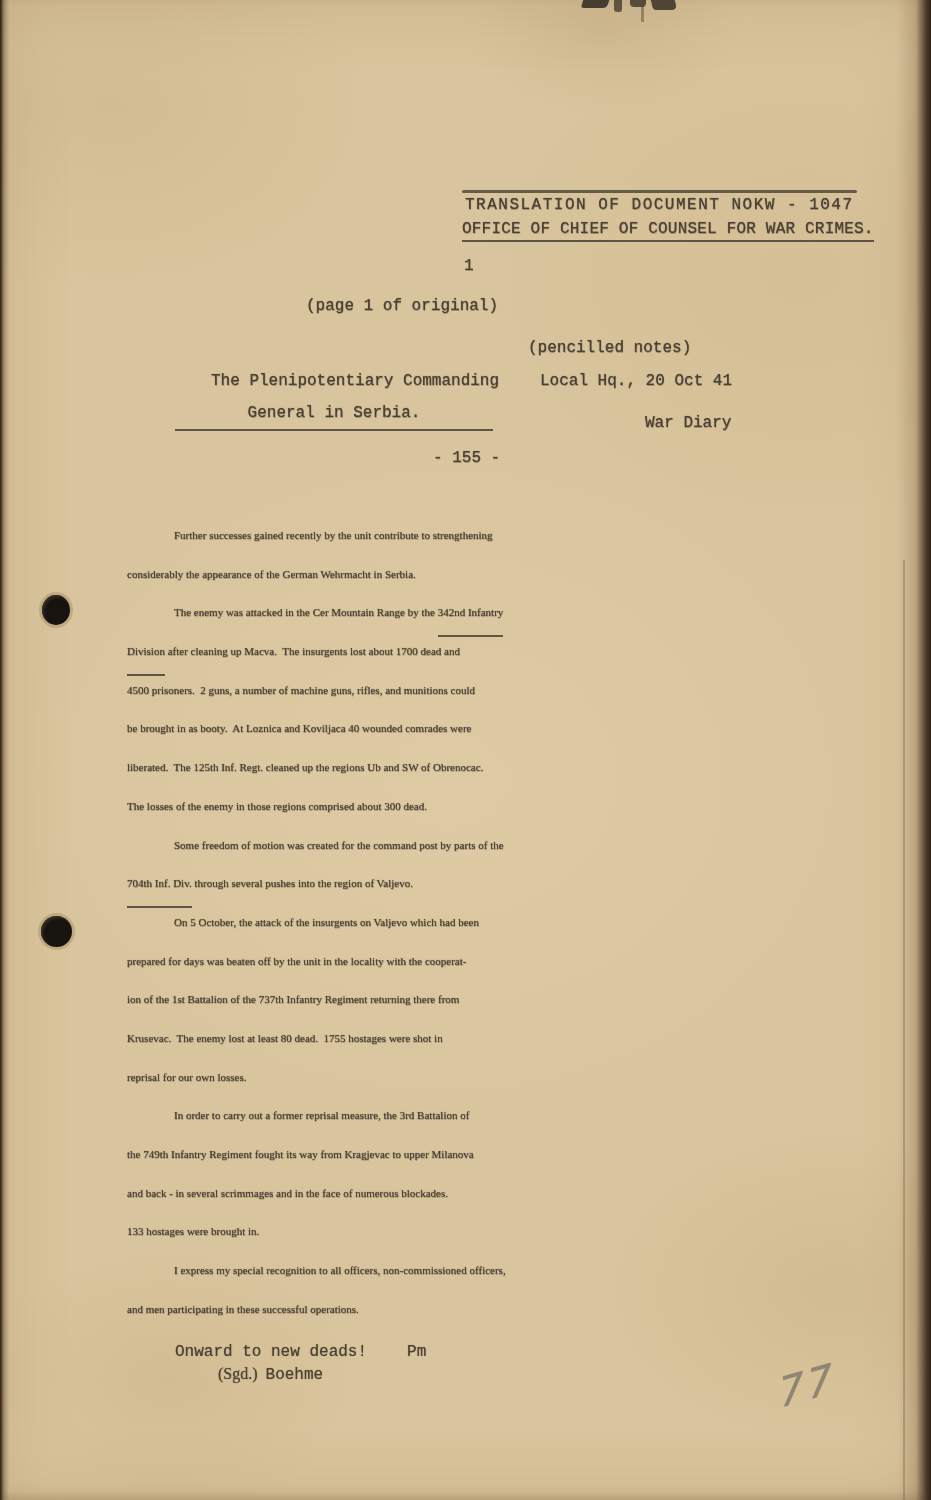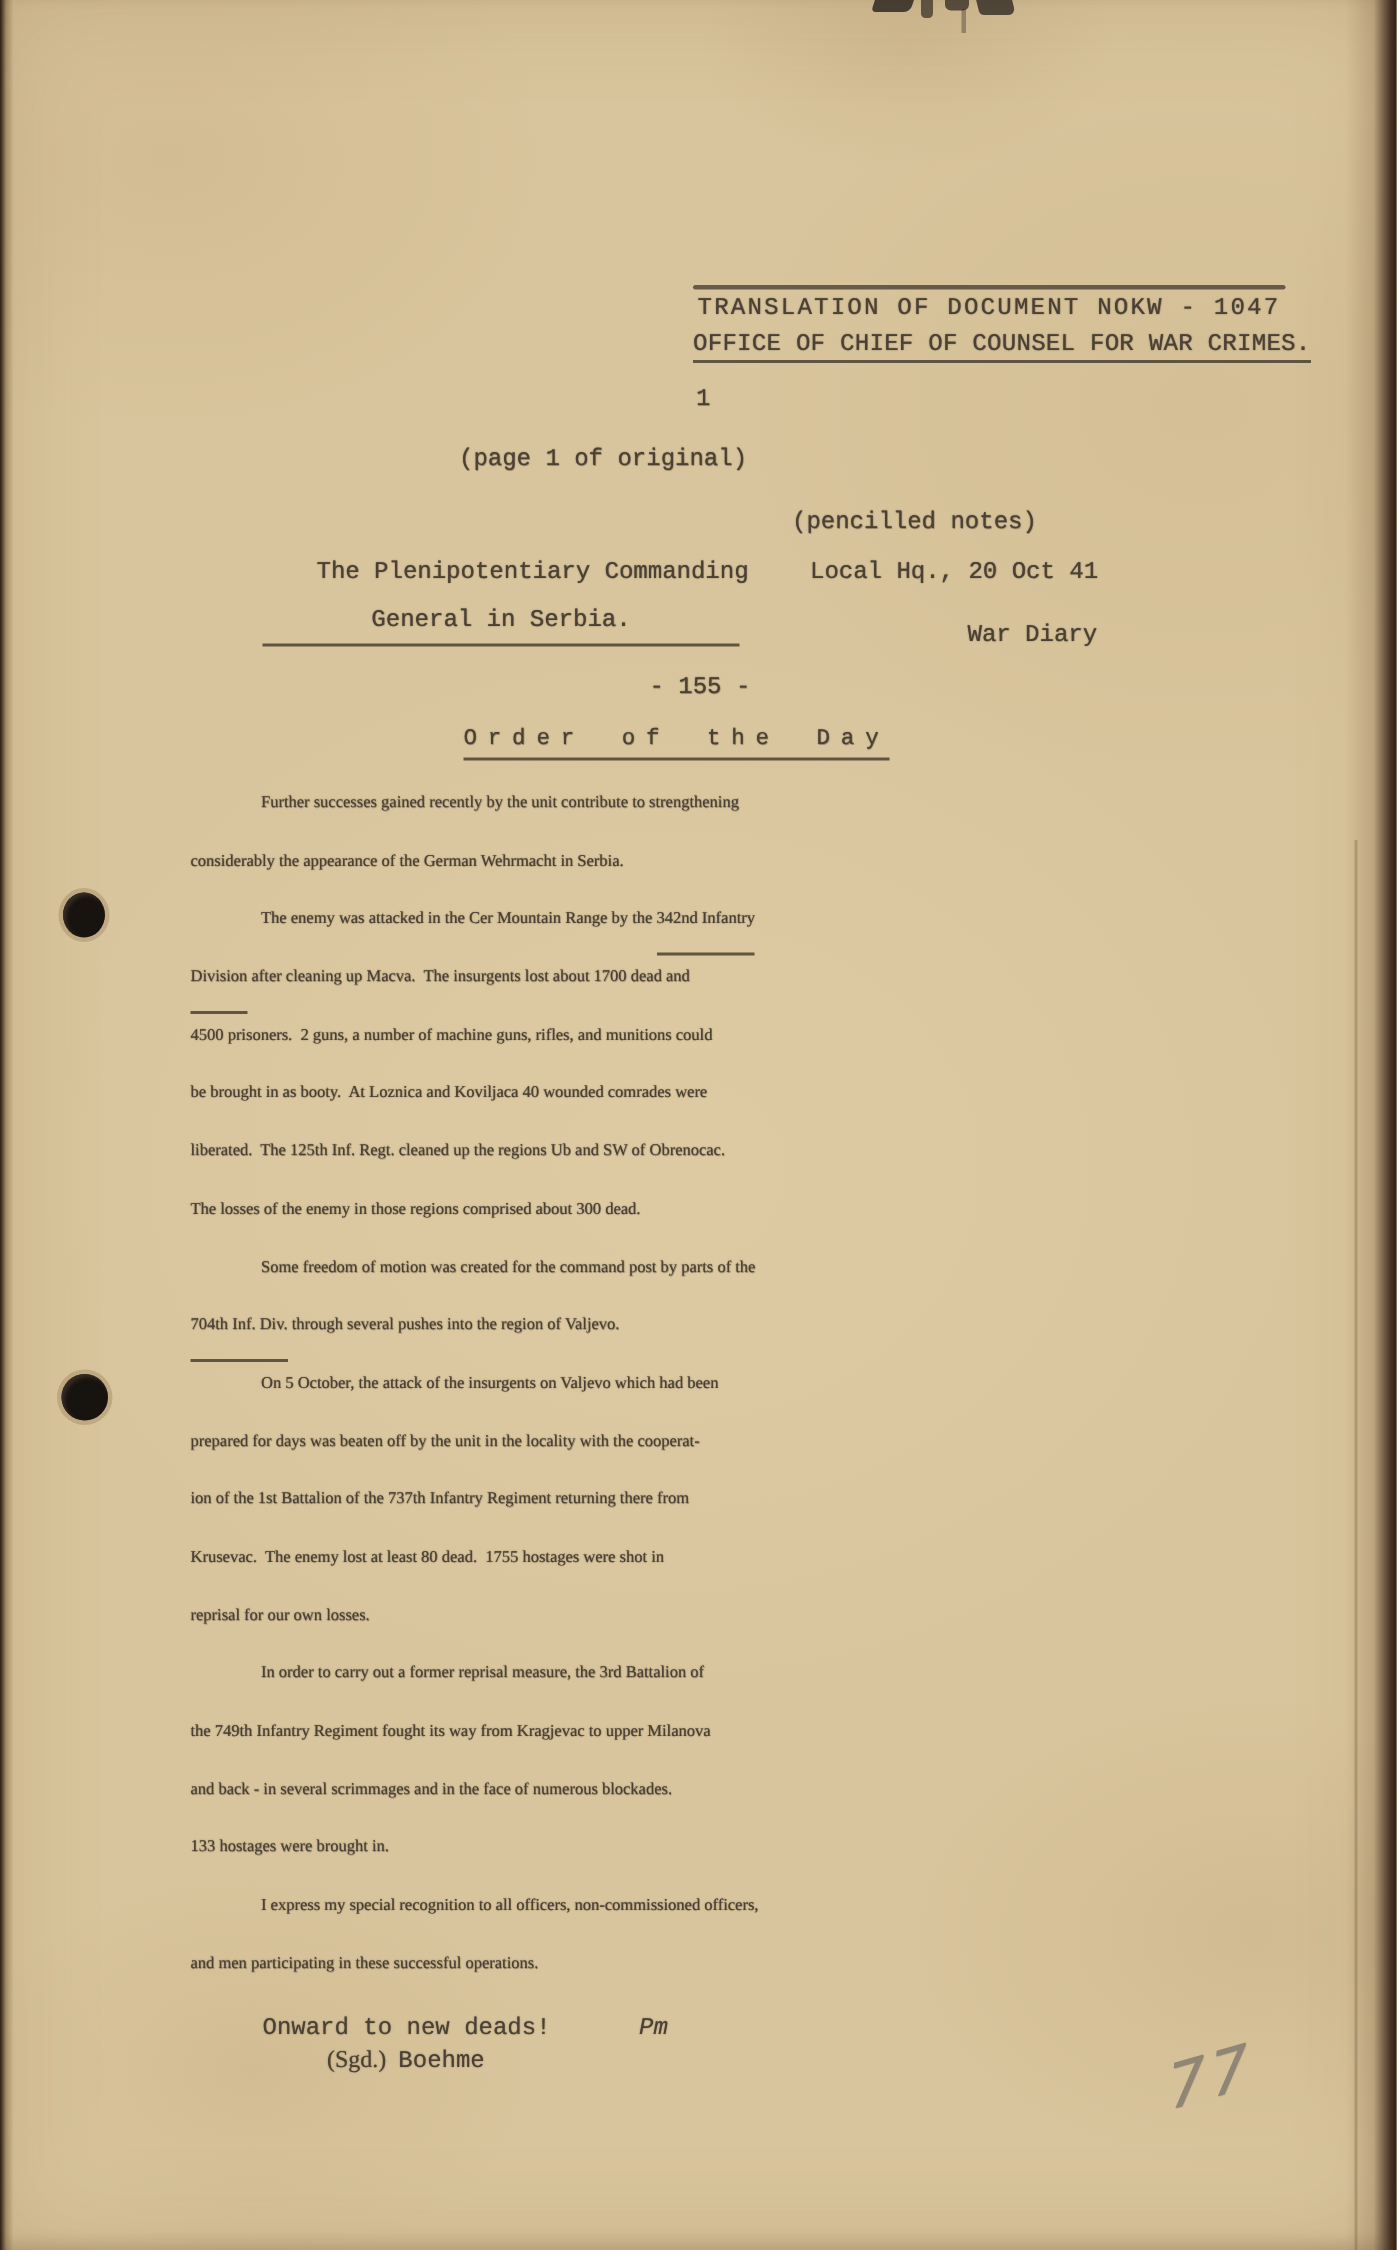--- a/index.html
+++ b/index.html
@@ -64,21 +64,21 @@
   .body-text { position:absolute; left:127px; top:516px; width:790px; }
   .body-text .line { height:38.7px; line-height:38.7px; color:var(--ink); font-size:11px; white-space:pre;
                      text-shadow:0 0 1px rgba(74,64,52,0.75), 0.4px 0.5px 0.4px rgba(74,64,52,0.35);font-family:Liberation Serif, serif; }
   .body-text .line.indent { padding-left:47px; }
   .body-text .u { border-bottom:2px solid rgba(74,64,52,.85); padding-bottom:17px; }
 
   
   .sig { position:absolute; left:175px; top:1341px; }
   .sig .sig-line { height:22px; line-height:22px; color:var(--ink); font-size:16px; white-space:pre;
                    text-shadow:0 0 1px rgba(74,64,52,0.75); }
-  .sig .gap-initials { margin-left:59px;font-style:italic; }
+  .sig .gap-initials { margin-left:40px; }
   .sig .gap-sgd { margin-left:43px;font-family:Liberation Serif, serif; }
   .sig .gap-name { margin-left:8px; }
 
   .handnum { position:absolute; left:778px; top:1362px; color:var(--pencil);
              font-family:"DejaVu Sans",sans-serif; font-style:italic; font-size:40px; letter-spacing:4px;
              transform:rotate(-16deg) skewX(-12deg); text-shadow:0.5px 0.5px 0.5px rgba(110,100,85,0.6); }
 </style>
 </head>
 <body>
 
@@ -101,21 +101,20 @@
   <div class="txt hdr1">TRANSLATION OF DOCUMENT NOKW - 1047</div>
   <div class="txt hdr2">OFFICE OF CHIEF OF COUNSEL FOR WAR CRIMES.</div>
   <div class="txt pagenum">1</div>
   <div class="txt pagenote">(page 1 of original)</div>
   <div class="txt pencnote">(pencilled notes)</div>
   <div class="txt issuer1">The Plenipotentiary Commanding</div>
   <div class="txt locdate">Local Hq., 20 Oct 41</div>
   <div class="txt issuer2">General in Serbia.</div>
   <div class="txt wardiary">War Diary</div>
   <div class="txt entrynum">- 155 -</div>
-  <div class="txt doctitle">Order of the Day</div>
 
   <div class="body-text">
       <div class="line indent"><span>Further successes gained recently by the unit contribute to strengthening</span></div>
       <div class="line"><span>considerably the appearance of the German Wehrmacht in Serbia.</span></div>
       <div class="line indent"><span>The enemy was attacked in the Cer Mountain Range by the </span><span class="u">342nd Infantry</span></div>
       <div class="line"><span class="u">Division</span><span> after cleaning up Macva.  The insurgents lost about 1700 dead and</span></div>
       <div class="line"><span>4500 prisoners.  2 guns, a number of machine guns, rifles, and munitions could</span></div>
       <div class="line"><span>be brought in as booty.  At Loznica and Koviljaca 40 wounded comrades were</span></div>
       <div class="line"><span>liberated.  The 125th Inf. Regt. cleaned up the regions Ub and SW of Obrenocac.</span></div>
       <div class="line"><span>The losses of the enemy in those regions comprised about 300 dead.</span></div>

